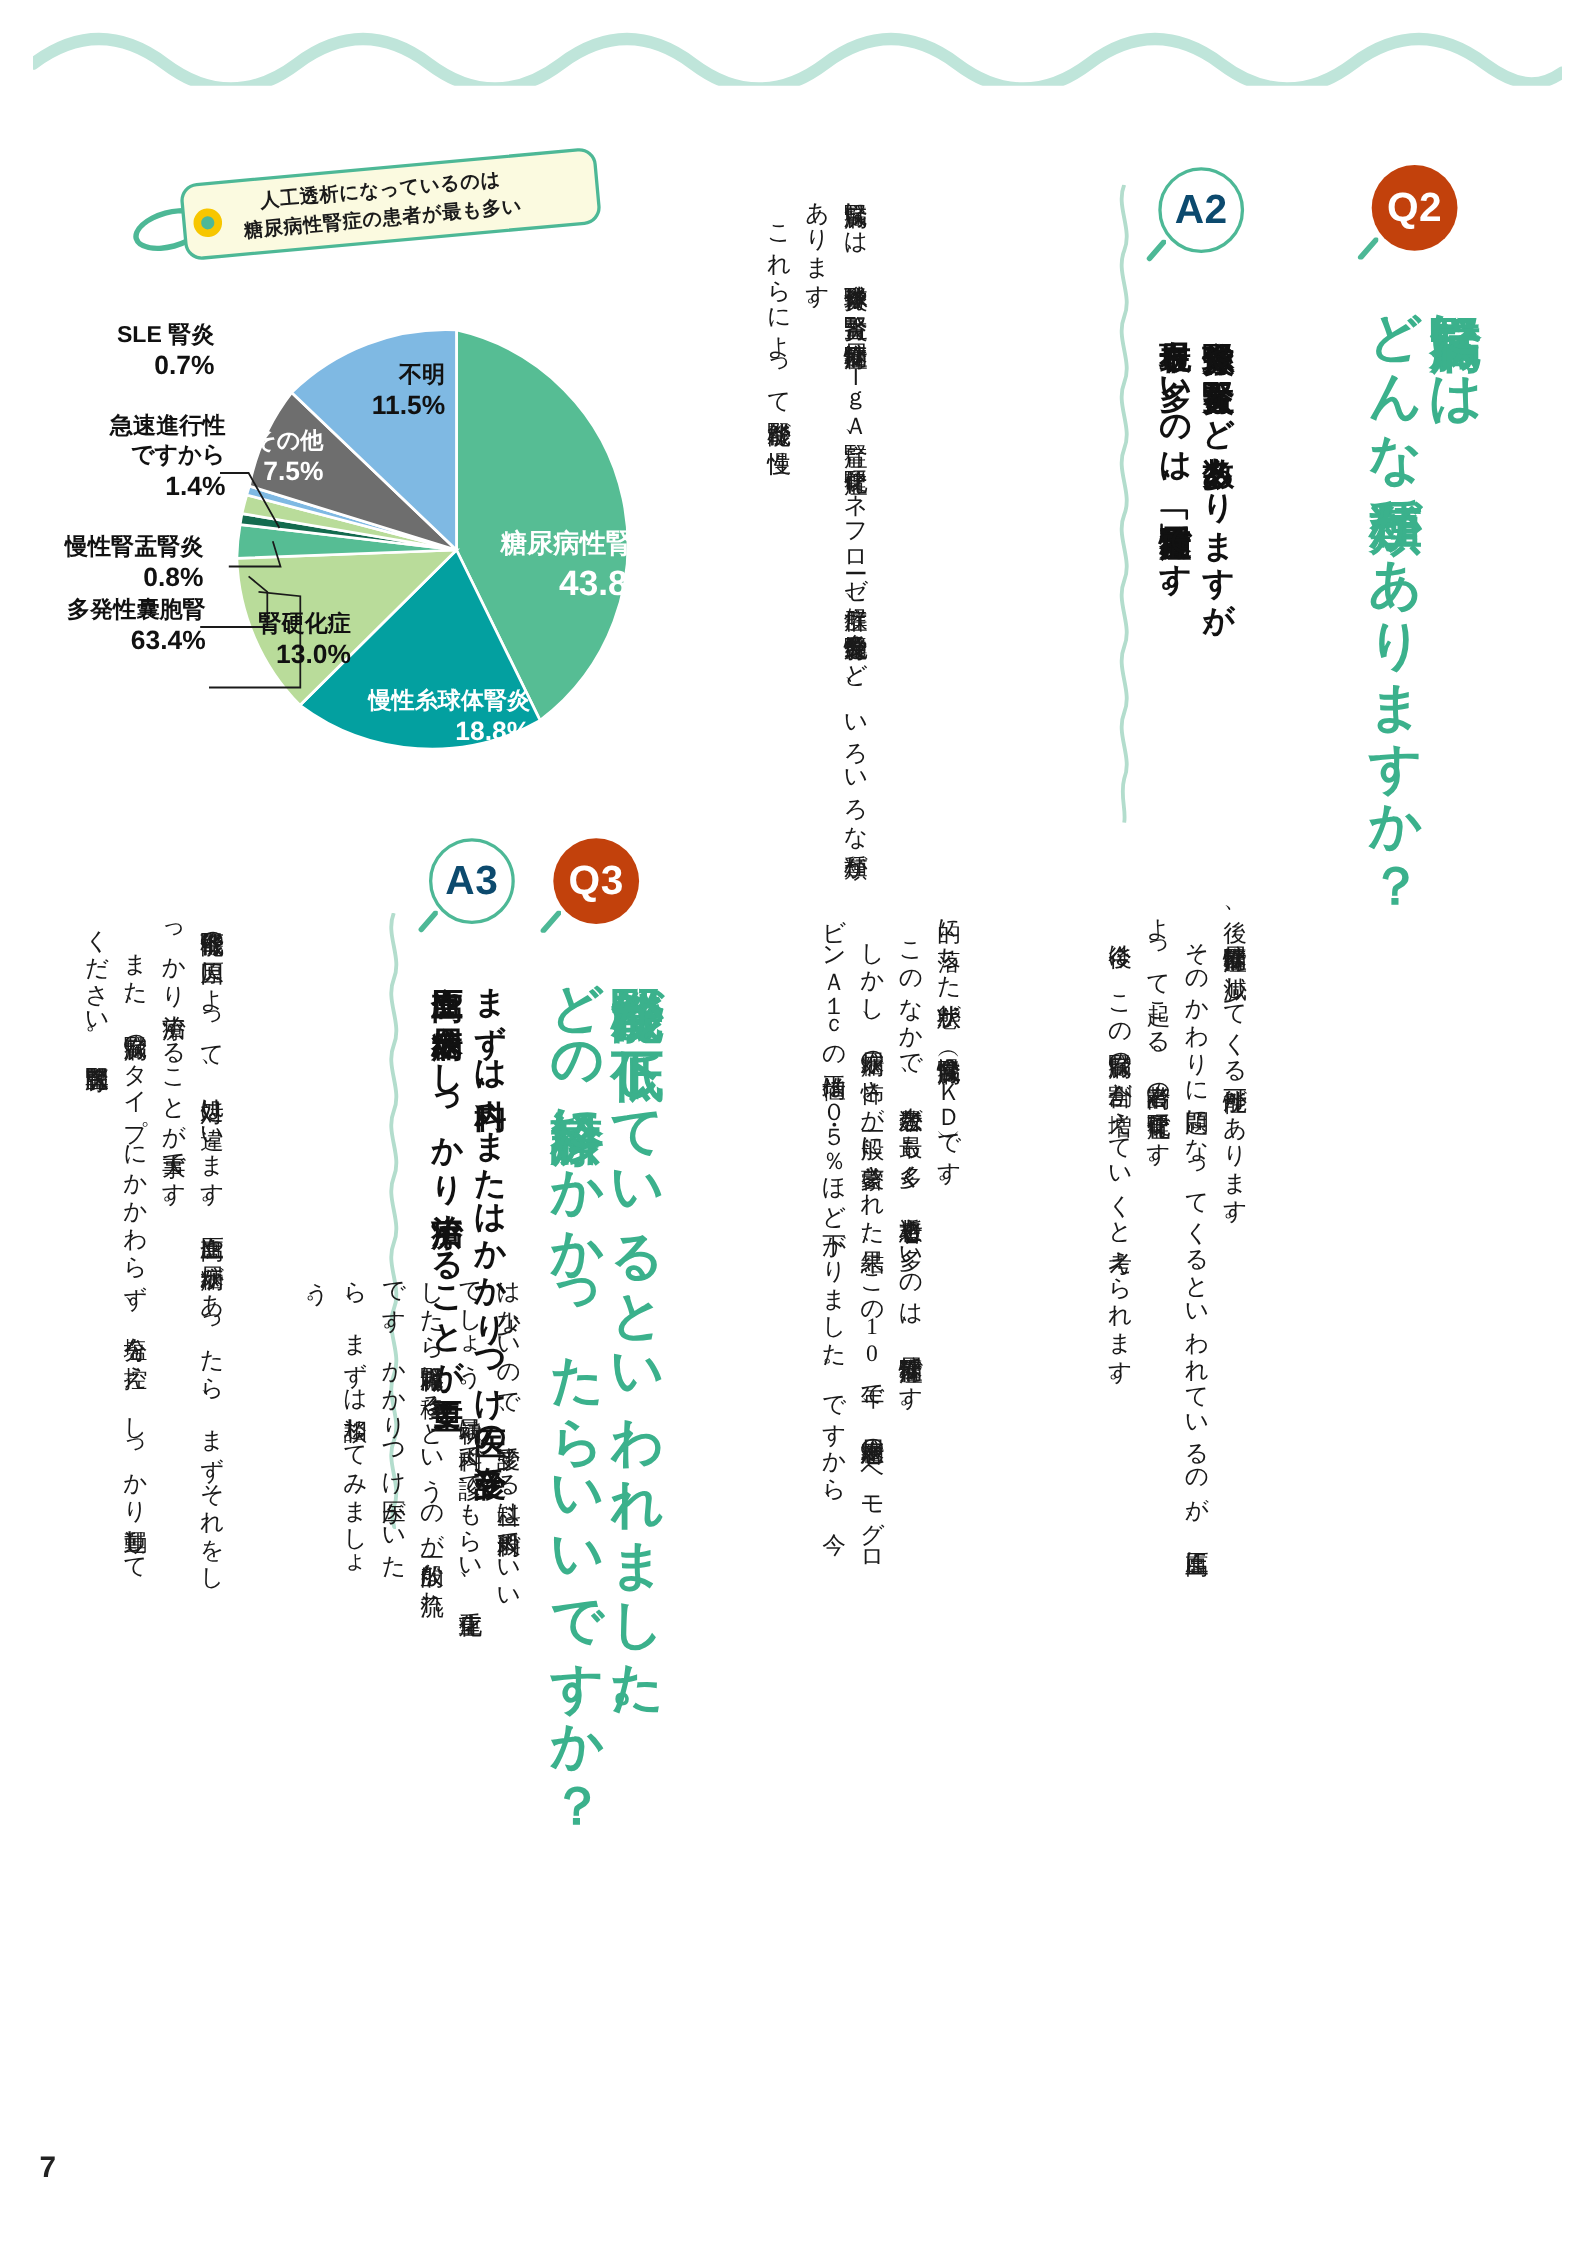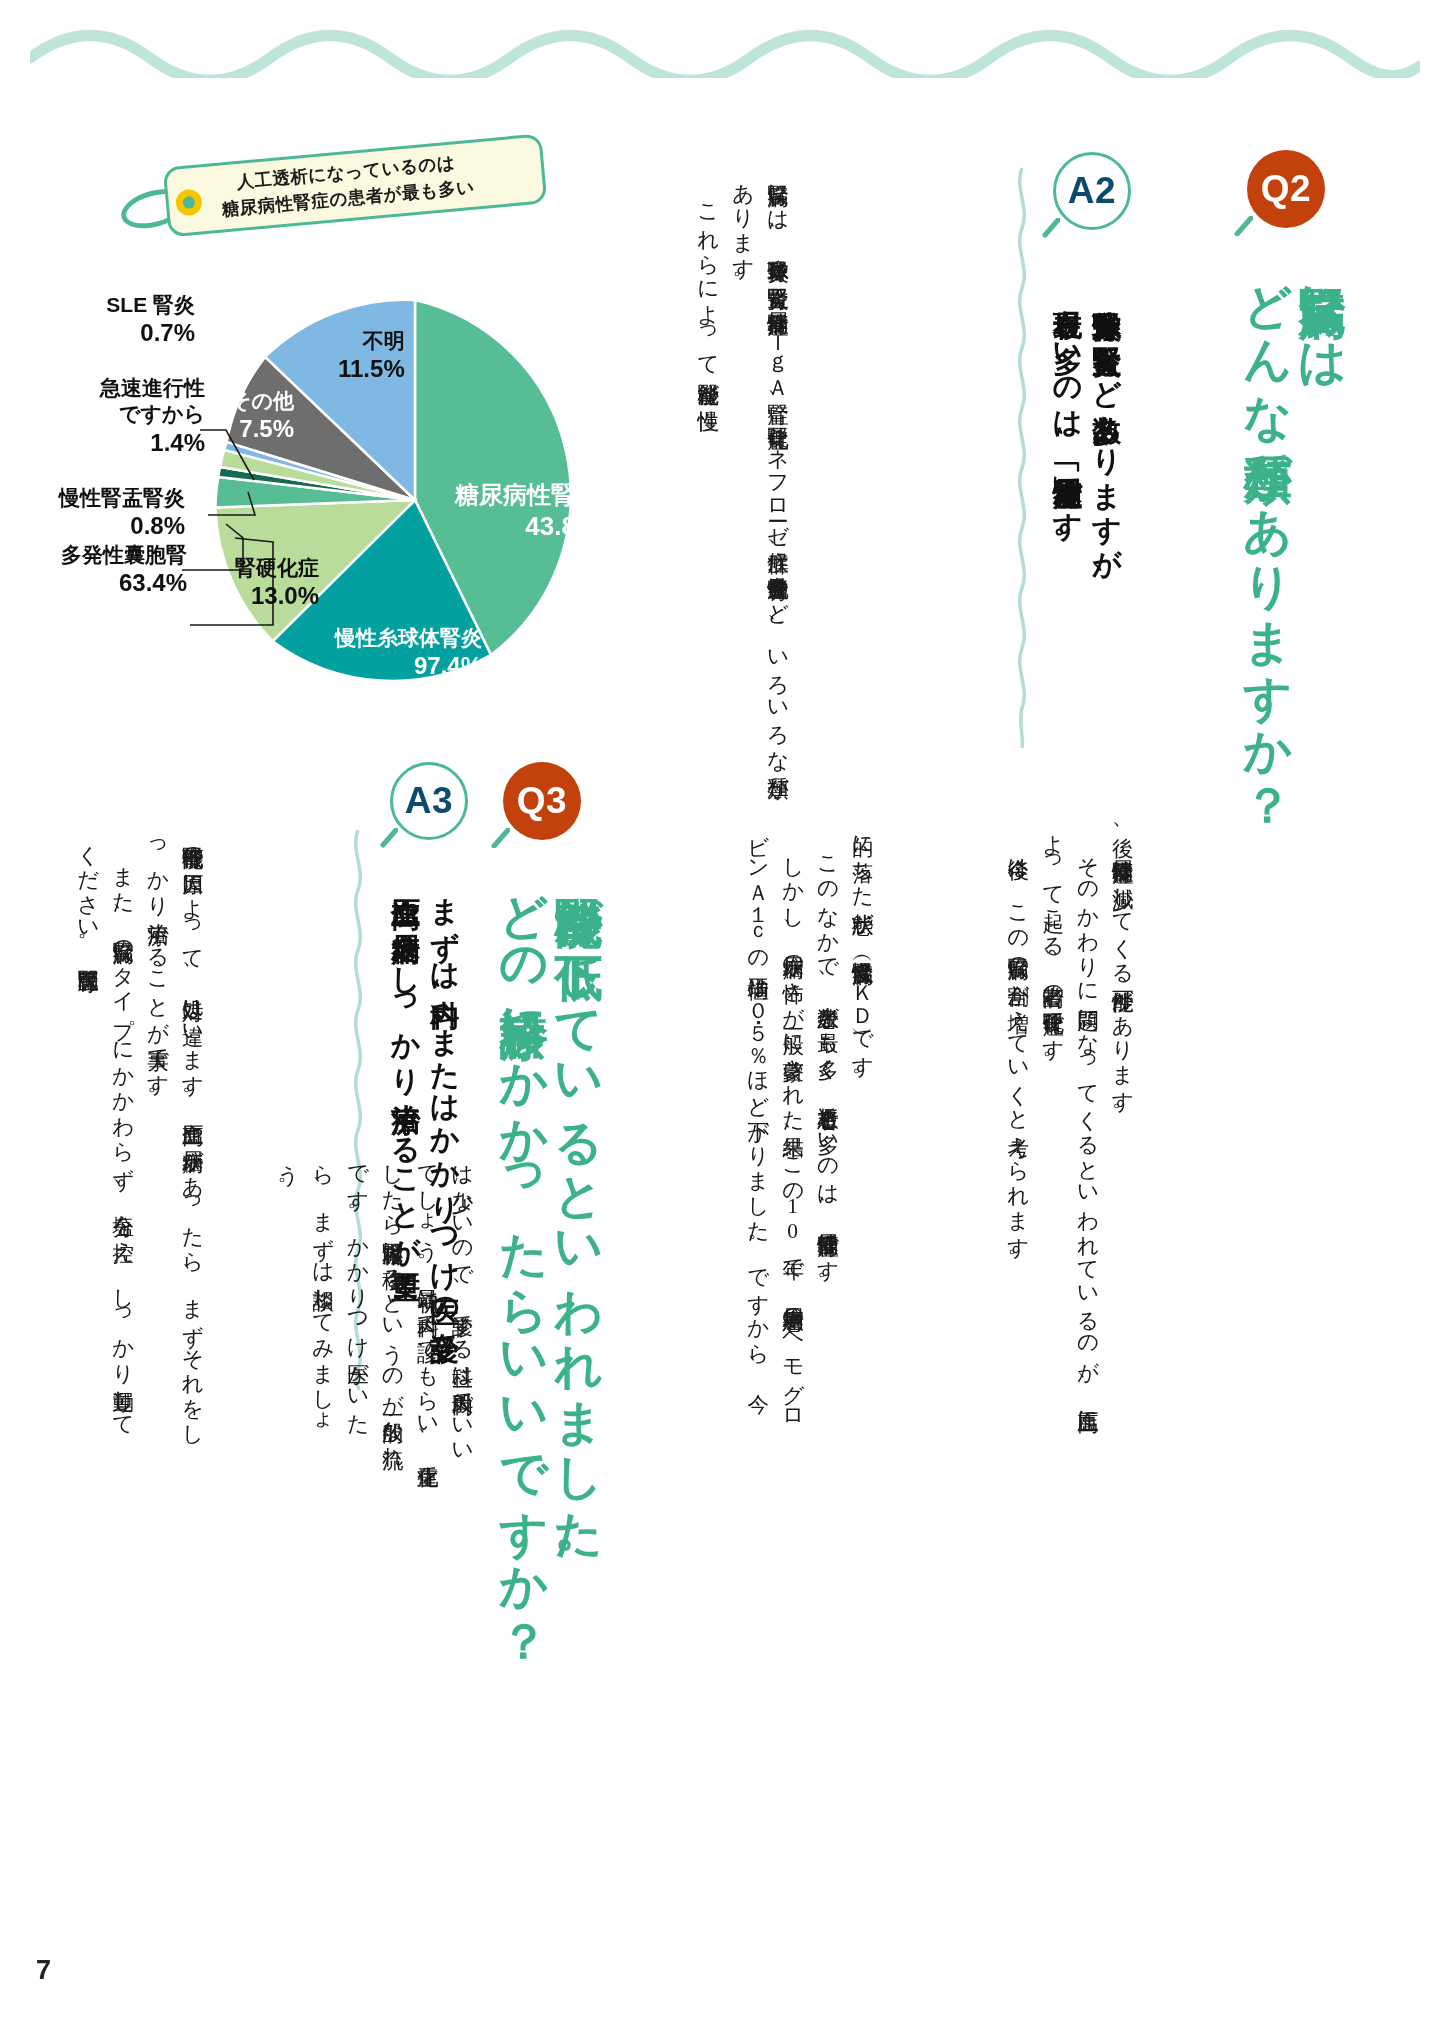--- a/index.html
+++ b/index.html
@@ -30,21 +30,21 @@
   
   .chart{position:absolute;left:30px;top:270px;width:680px;height:470px;}
   .pie-svg{position:absolute;left:0;top:0;}
   .lbl{position:absolute;font-weight:bold;color:#111;line-height:1.25;
        text-align:right;white-space:nowrap;}
   .lbl.white{color:#ffffff;}
   .lbl .v{display:block;}
   .lbl-name{font-size:21px;}
   .lbl-val{font-size:24px;}
   .lbl-big .lbl-name{font-size:24px;}
-  .lbl-big .lbl-val{font-size:26px;}
+  .lbl-big .lbl-val{font-size:32px;}
   
   .leaders{position:absolute;left:0;top:0;}
   
   .vt{writing-mode:vertical-rl;text-orientation:upright;
       font-family:"Liberation Serif","DejaVu Serif",serif;}
   .vt-g{writing-mode:vertical-rl;text-orientation:upright;
       font-family:"Liberation Sans","DejaVu Sans",sans-serif;}
   
   .badge{position:absolute;width:78px;height:78px;border-radius:50%;
     display:flex;align-items:center;justify-content:center;
@@ -115,21 +115,21 @@
     </g>
   </svg>
 
   <div class="lbl white lbl-big" style="left:425px;top:210px;">
     <span class="v lbl-name">糖尿病性腎症</span>
     <span class="v lbl-val">43.8%</span>
   </div>
 
   <div class="lbl white" style="left:305px;top:355px;">
     <span class="v lbl-name">慢性糸球体腎炎</span>
-    <span class="v lbl-val">97.4%</span>
+    <span class="v lbl-val">18.8%</span>
   </div>
 
   <div class="lbl" style="left:205px;top:285px;">
     <span class="v lbl-name">腎硬化症</span>
     <span class="v lbl-val">13.0%</span>
   </div>
 
   <div class="lbl white" style="left:200px;top:118px;">
     <span class="v lbl-name">その他</span>
     <span class="v lbl-val">7.5%</span>

